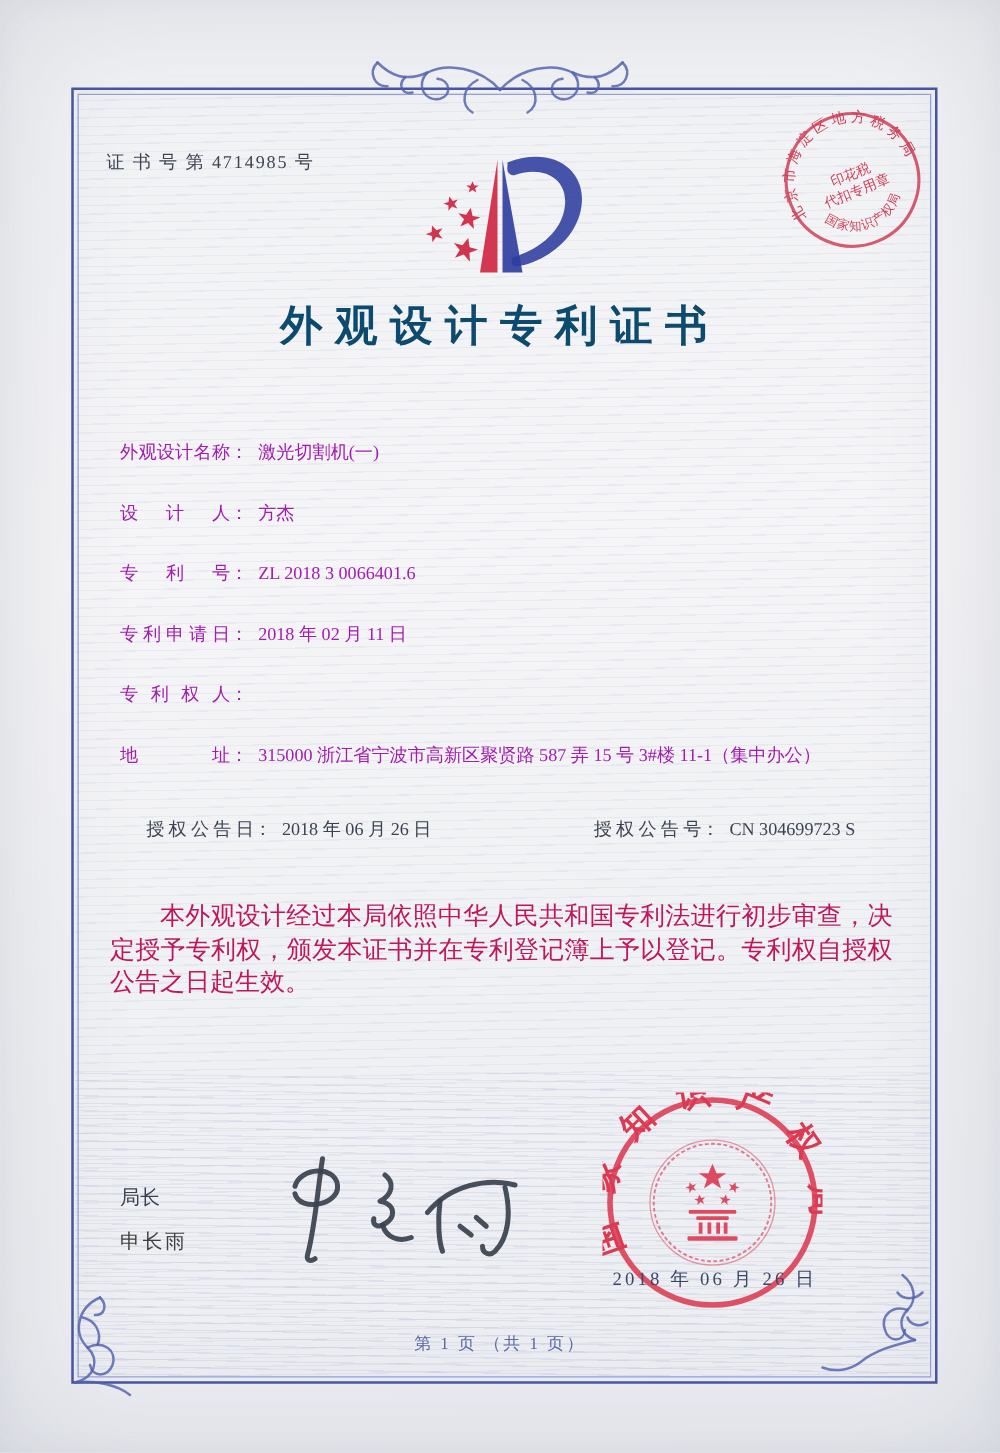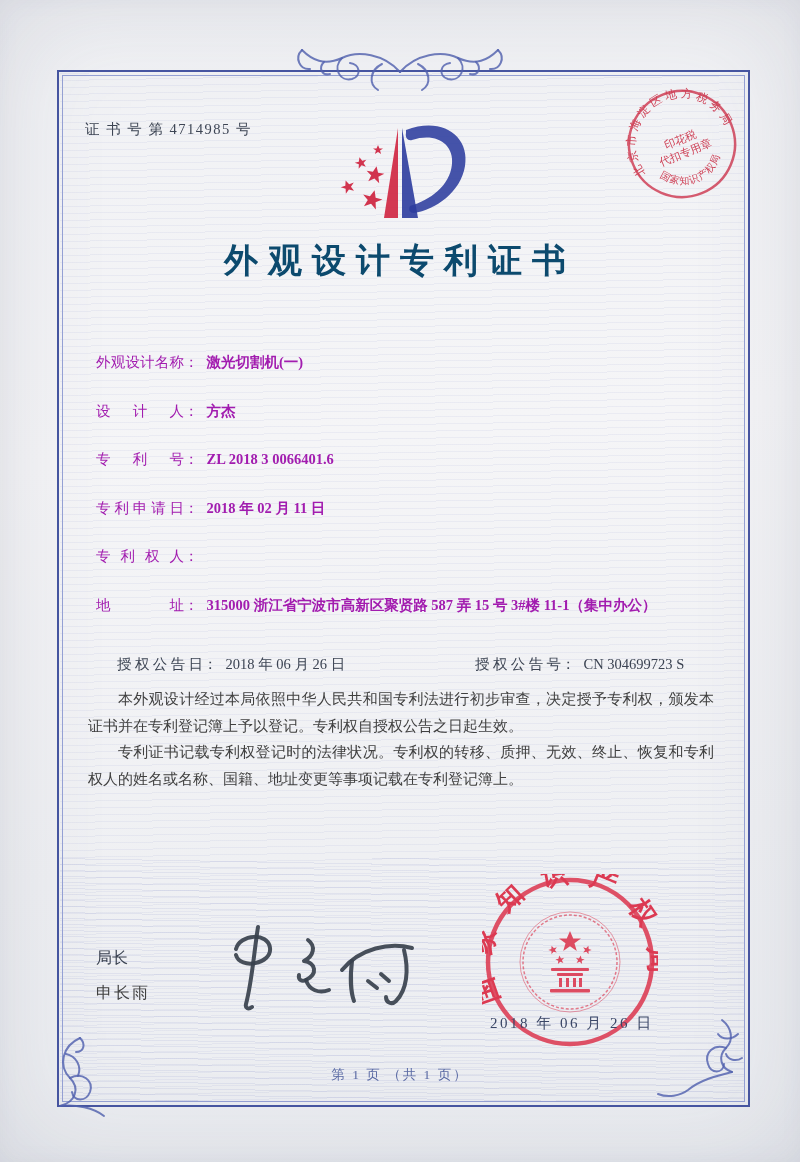--- a/index.html
+++ b/index.html
@@ -26,27 +26,27 @@
 
   .cert-no{position:absolute;left:85px;top:120px;font-size:14.5px;letter-spacing:1.5px;color:#3d4554;}
   .logo{position:absolute;left:318px;top:106px;}
   .title{position:absolute;left:0;top:238px;width:100%;text-align:center;
     font-size:34px;font-weight:600;letter-spacing:10px;color:#0c4a6e;}
 
   .fields{position:absolute;left:96px;top:348px;width:614px;font-size:14.5px;color:#a21caf;}
   .frow{margin-bottom:19.5px;line-height:29px;display:flex;align-items:flex-start;}
   .flabel{display:inline-block;width:88px;text-align:justify;text-align-last:justify;flex:0 0 88px;}
   .fcolon{display:inline-block;margin-right:8px;}
-  .fvalue{display:inline-block;max-width:500px;font-weight:bold;}
+  .fvalue{display:inline-block;max-width:500px;}
   .grant-row{position:absolute;left:96px;top:650px;width:614px;font-size:14.5px;color:#3b4352;line-height:29px;}
   .grant-right{position:absolute;left:358px;top:0;}
   .glabel{display:inline-block;width:86px;text-align:justify;text-align-last:justify;margin-left:21px;}
 
-  .paras{position:absolute;left:88px;top:686px;width:626px;font-size:15px;line-height:26.5px;
-    color:#404040;text-align:justify;}
+  .paras{position:absolute;left:88px;top:720px;width:626px;font-size:20px;line-height:26.5px;
+    color:#be185d;text-align:justify;}
   .paras p{margin:0;text-indent:2em;}
 
   .sig-title{position:absolute;left:96px;top:948px;font-size:16px;color:#394150;}
   .sig-name{position:absolute;left:96px;top:983px;font-size:16px;color:#404040;letter-spacing:2px;}
   .signature{position:absolute;left:205px;top:912px;}
   .signature path{fill:none;stroke:#38414d;stroke-width:4;stroke-linecap:round;stroke-linejoin:round;opacity:.92;}
 
   .seal-small{position:absolute;left:618px;top:80px;transform:rotate(-22deg);}
   .seal-small text{fill:#cf4156;font-family:"Liberation Serif","DejaVu Serif",serif;}
   .seal-big{position:absolute;left:482px;top:874px;}
@@ -177,21 +177,20 @@
   <span>
     <span class="glabel">授权公告日</span><span class="fcolon">：</span><span>2018 年 06 月 26 日</span>
   </span>
   <span class="grant-right">
     <span class="glabel">授权公告号</span><span class="fcolon">：</span><span>CN 304699723 S</span>
   </span>
 </div>
 
 <div class="paras">
   <p>本外观设计经过本局依照中华人民共和国专利法进行初步审查，决定授予专利权，颁发本证书并在专利登记簿上予以登记。专利权自授权公告之日起生效。</p>
-  <p>专利证书记载专利权登记时的法律状况。专利权的转移、质押、无效、终止、恢复和专利权人的姓名或名称、国籍、地址变更等事项记载在专利登记簿上。</p>
 </div>
 
 <div class="sig-title">局长</div>
 <div class="sig-name">申长雨</div>
 
 <svg class="signature" width="235" height="108" viewBox="0 0 235 108">
   <path d="M53,15 C49,40 47,70 41,92 C40,96 43,98 47,95"></path>
   <path d="M31,37 C35,22 63,20 65,36 C67,52 35,58 31,43"></path>
   <path d="M103,28 C111,34 109,44 99,49 C111,51 113,62 101,68 C97,70 93,68 94,63"></path>
   <path d="M101,68 C104,78 114,82 124,78"></path>

